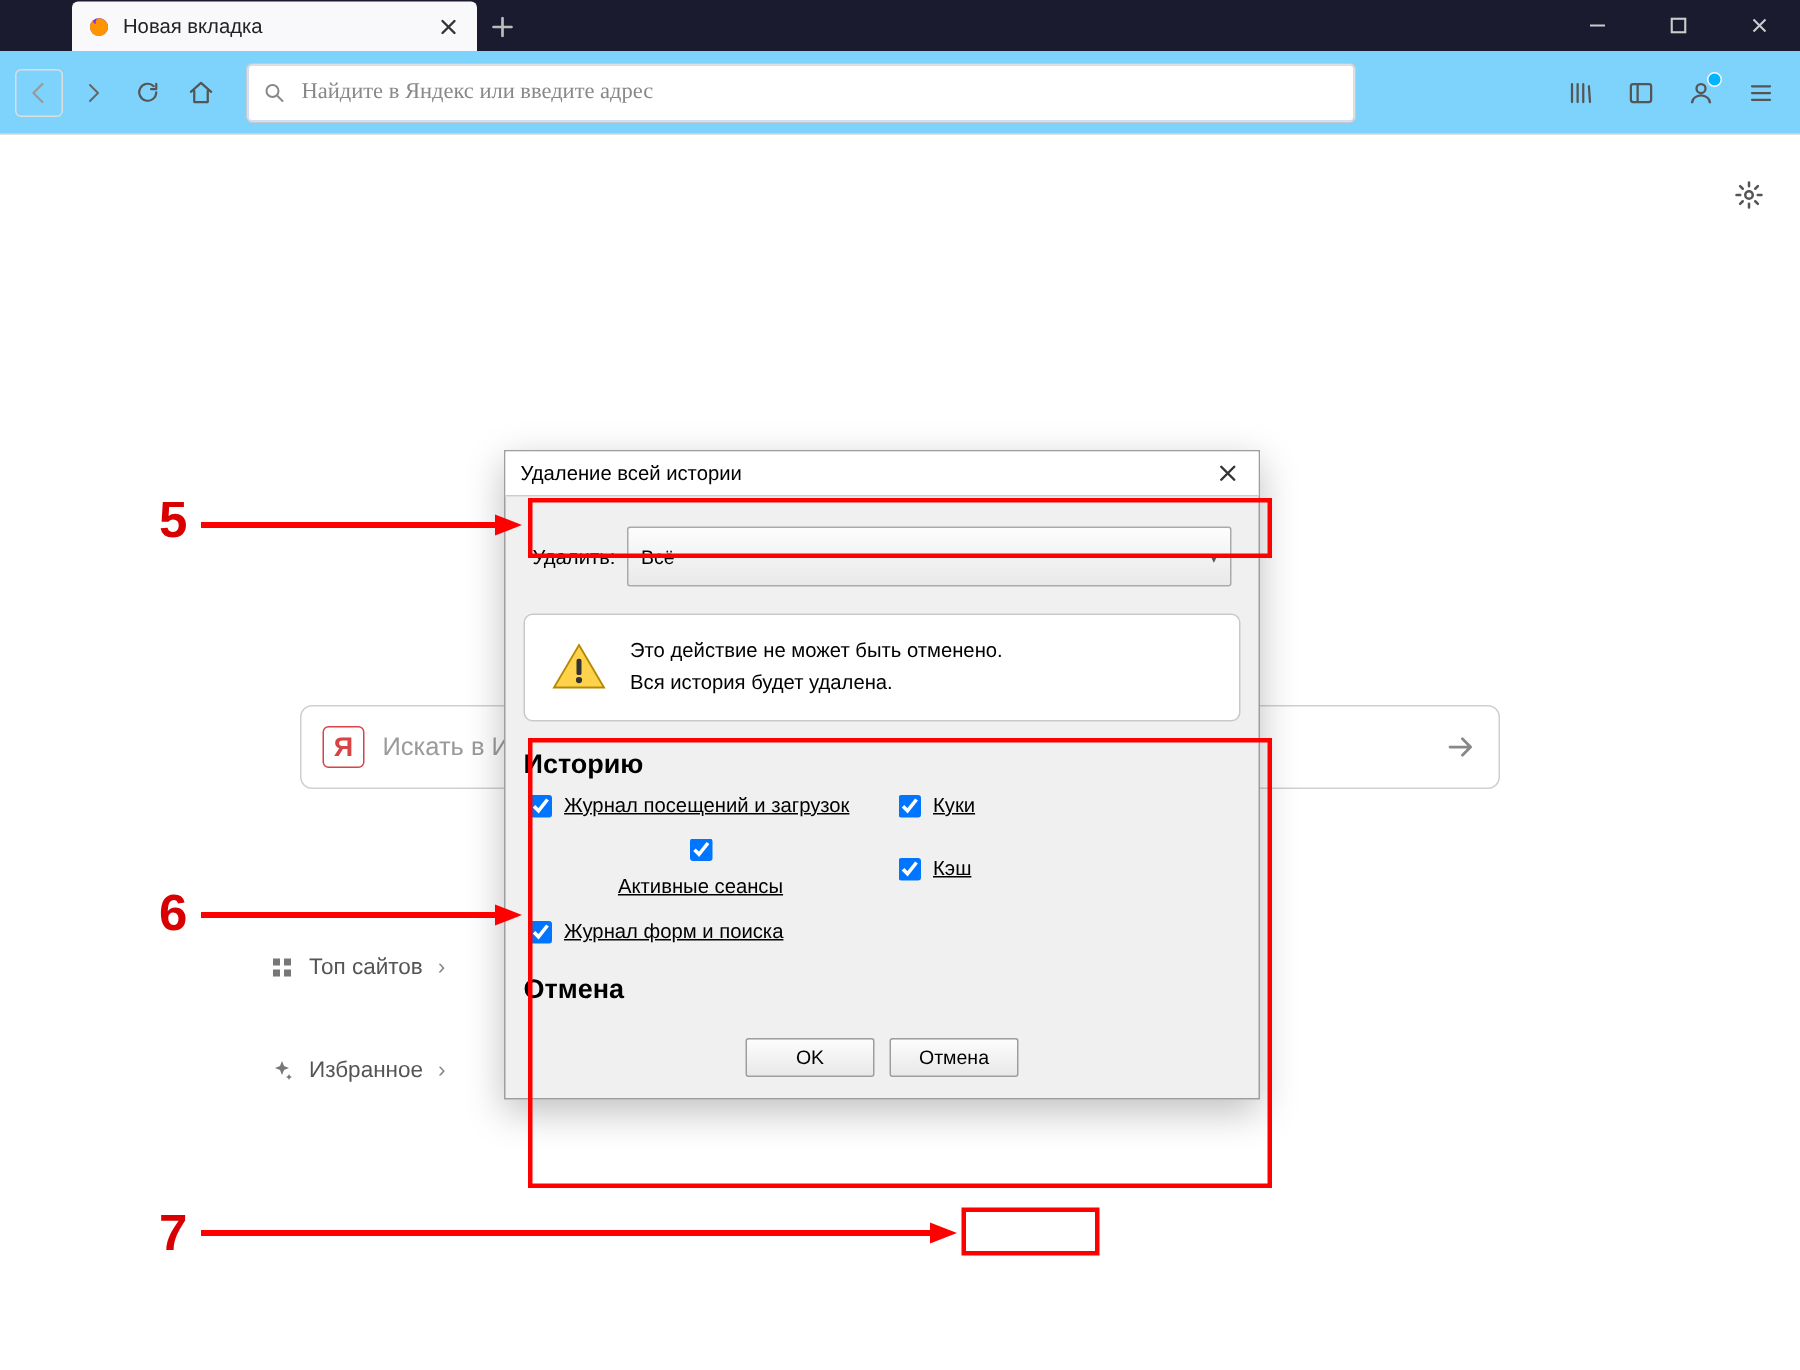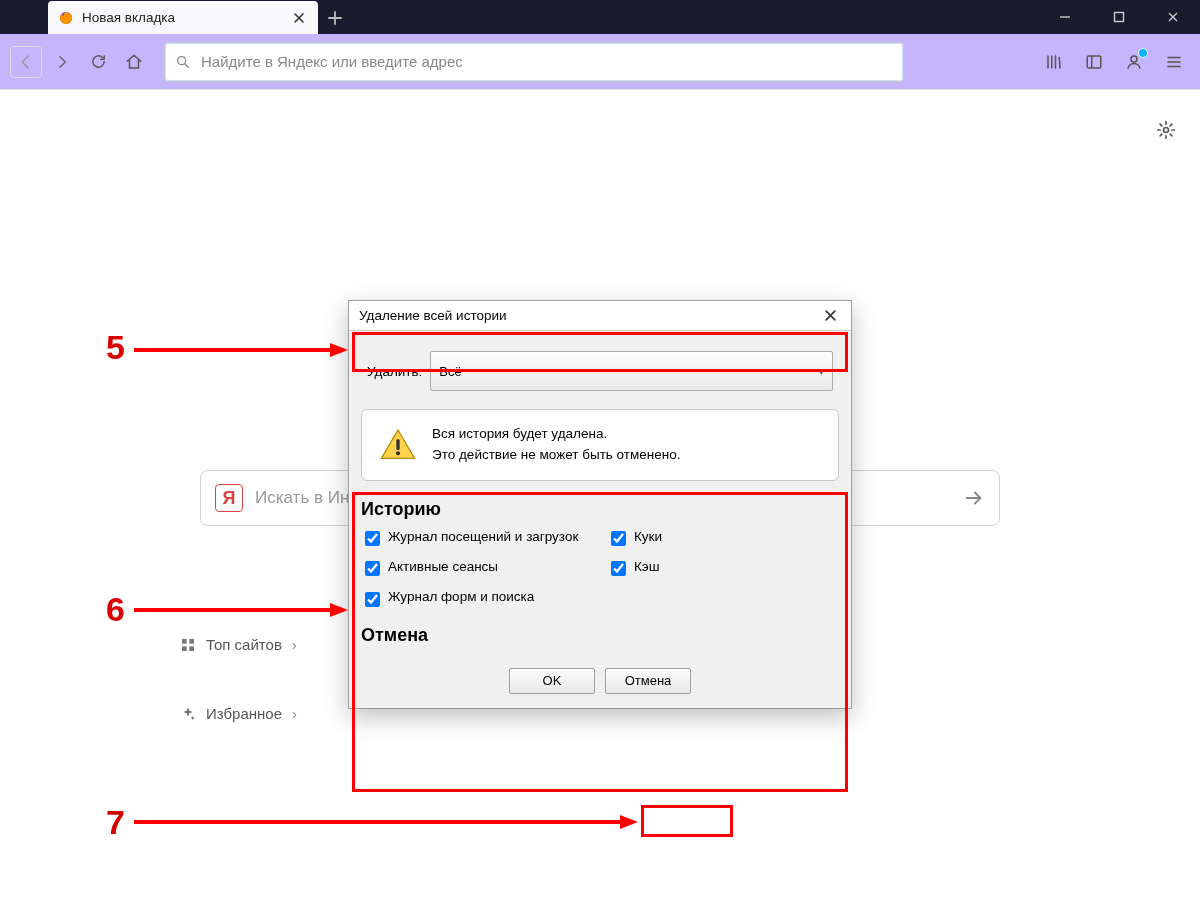--- a/index.html
+++ b/index.html
@@ -49,26 +49,27 @@
     align-items: center;
   }
   .window-controls > div {
     width: 54px; height: 34px;
     display:flex; align-items:center; justify-content:center;
     color:#ccc;
   }
   
   .toolbar {
     height: 56px;
-    background: #c4b5fd;
+    background: #7dd3fc;
     border-bottom: 1px solid #e0e0e0;
     display: flex;
     align-items: center;
     gap: 4px;
     padding: 0 10px;
+    font-family: Liberation Serif, serif;
   }
   .tool-btn {
     width: 32px; height: 32px;
     display:flex; align-items:center; justify-content:center;
     color:#5a5a5a;
     border-radius: 4px;
   }
   .tool-btn.disabled { color:#bdbdbd; border:1px solid #ddd; border-radius:4px;}
   .urlbar {
     flex: 0 0 740px;
@@ -120,21 +121,21 @@
     color:#d84343; font-weight:bold; font-size:18px;
   }
   .yandex-arrow { margin-left:auto; color:#888; }
   .home-links { position:absolute; top:538px; left:180px; color:#555; font-size:15px;text-align:right; }
   .home-link { display:flex; align-items:center; gap:10px; padding:8px 0;}
   .chev { color:#888; }
 
   
   .dialog {
     position:absolute;
-    top:300px; left:348px;
+    top:300px; left:336px;
     width:504px;
     background:#f0f0f0;
     border:1px solid #9e9e9e;
     box-shadow:0 8px 24px rgba(0,0,0,.25);
     font-size:13.5px;
   }
   .dlg-title {
     height:30px; background:#fff;
     display:flex; align-items:center; padding:0 10px;
     border-bottom:1px solid #ccc;
@@ -158,21 +159,21 @@
     margin-top:10px;
     background:#fff; border:1px solid #c9c9c9; border-radius:6px;
     display:flex; gap:14px; padding:14px 16px;
     align-items:center;
   }
   .warn-icon svg { width:40px; height:40px; }
   .warn-text { line-height:1.55; font-size:13.5px; }
 
   .group-title { font-weight:bold; margin-top:18px; margin-bottom:8px; font-size:18px; }
   .checks { display:grid; grid-template-columns:1fr 1fr; column-gap:18px; row-gap:12px; padding-left:4px;}
-  .check { display:flex; align-items:flex-end; gap:8px; font-size:13.5px; line-height:1.35;}
+  .check { display:flex; align-items:center; gap:8px; font-size:13.5px; line-height:1.35;text-decoration:underline;}
   .check input { width:15px; height:15px; margin-top:1px; }
 
   .dlg-actions {
     display:flex; justify-content:center; gap:10px;
     margin-top:22px;
   }
   .btn {
     min-width:86px; height:26px;
     background:linear-gradient(#fdfdfd,#e8e8e8);
     border:1px solid #9e9e9e; border-radius:2px;
@@ -354,36 +355,36 @@
 
     <div class="warning-box">
       <span class="warn-icon">
         <svg viewBox="0 0 48 48">
             <path d="M24 6 L44 40 H4 Z" fill="#ffd24c" stroke="#b58900" stroke-width="1.5"></path>
             <rect x="22" y="17" width="4" height="13" rx="1.5" fill="#333"></rect>
             <circle cx="24" cy="34" r="2.5" fill="#333"></circle>
           </svg>
       </span>
       <div class="warn-text">
+        <div>Это действие не может быть отменено.</div>
         <div>Вся история будет удалена.</div>
-        <div>Это действие не может быть отменено.</div>
       </div>
     </div>
 
     <div class="group-title">Историю</div>
     <div class="checks">
       <label class="check">
         <input type="checkbox" checked="" style="">
         <span>Журнал посещений и загрузок</span>
       </label>
       <label class="check">
         <input type="checkbox" checked="" style="">
         <span>Куки</span>
       </label>
-      <label class="check" style="grid-row:2;">
+      <label class="check" style="grid-row:2;flex-direction:column;">
         <input type="checkbox" checked="" style="">
         <span>Активные сеансы</span>
       </label>
       <label class="check" style="grid-row:2;">
         <input type="checkbox" checked="" style="">
         <span>Кэш</span>
       </label>
       <label class="check" style="grid-row:3;">
         <input type="checkbox" checked="" style="">
         <span>Журнал форм и поиска</span>

